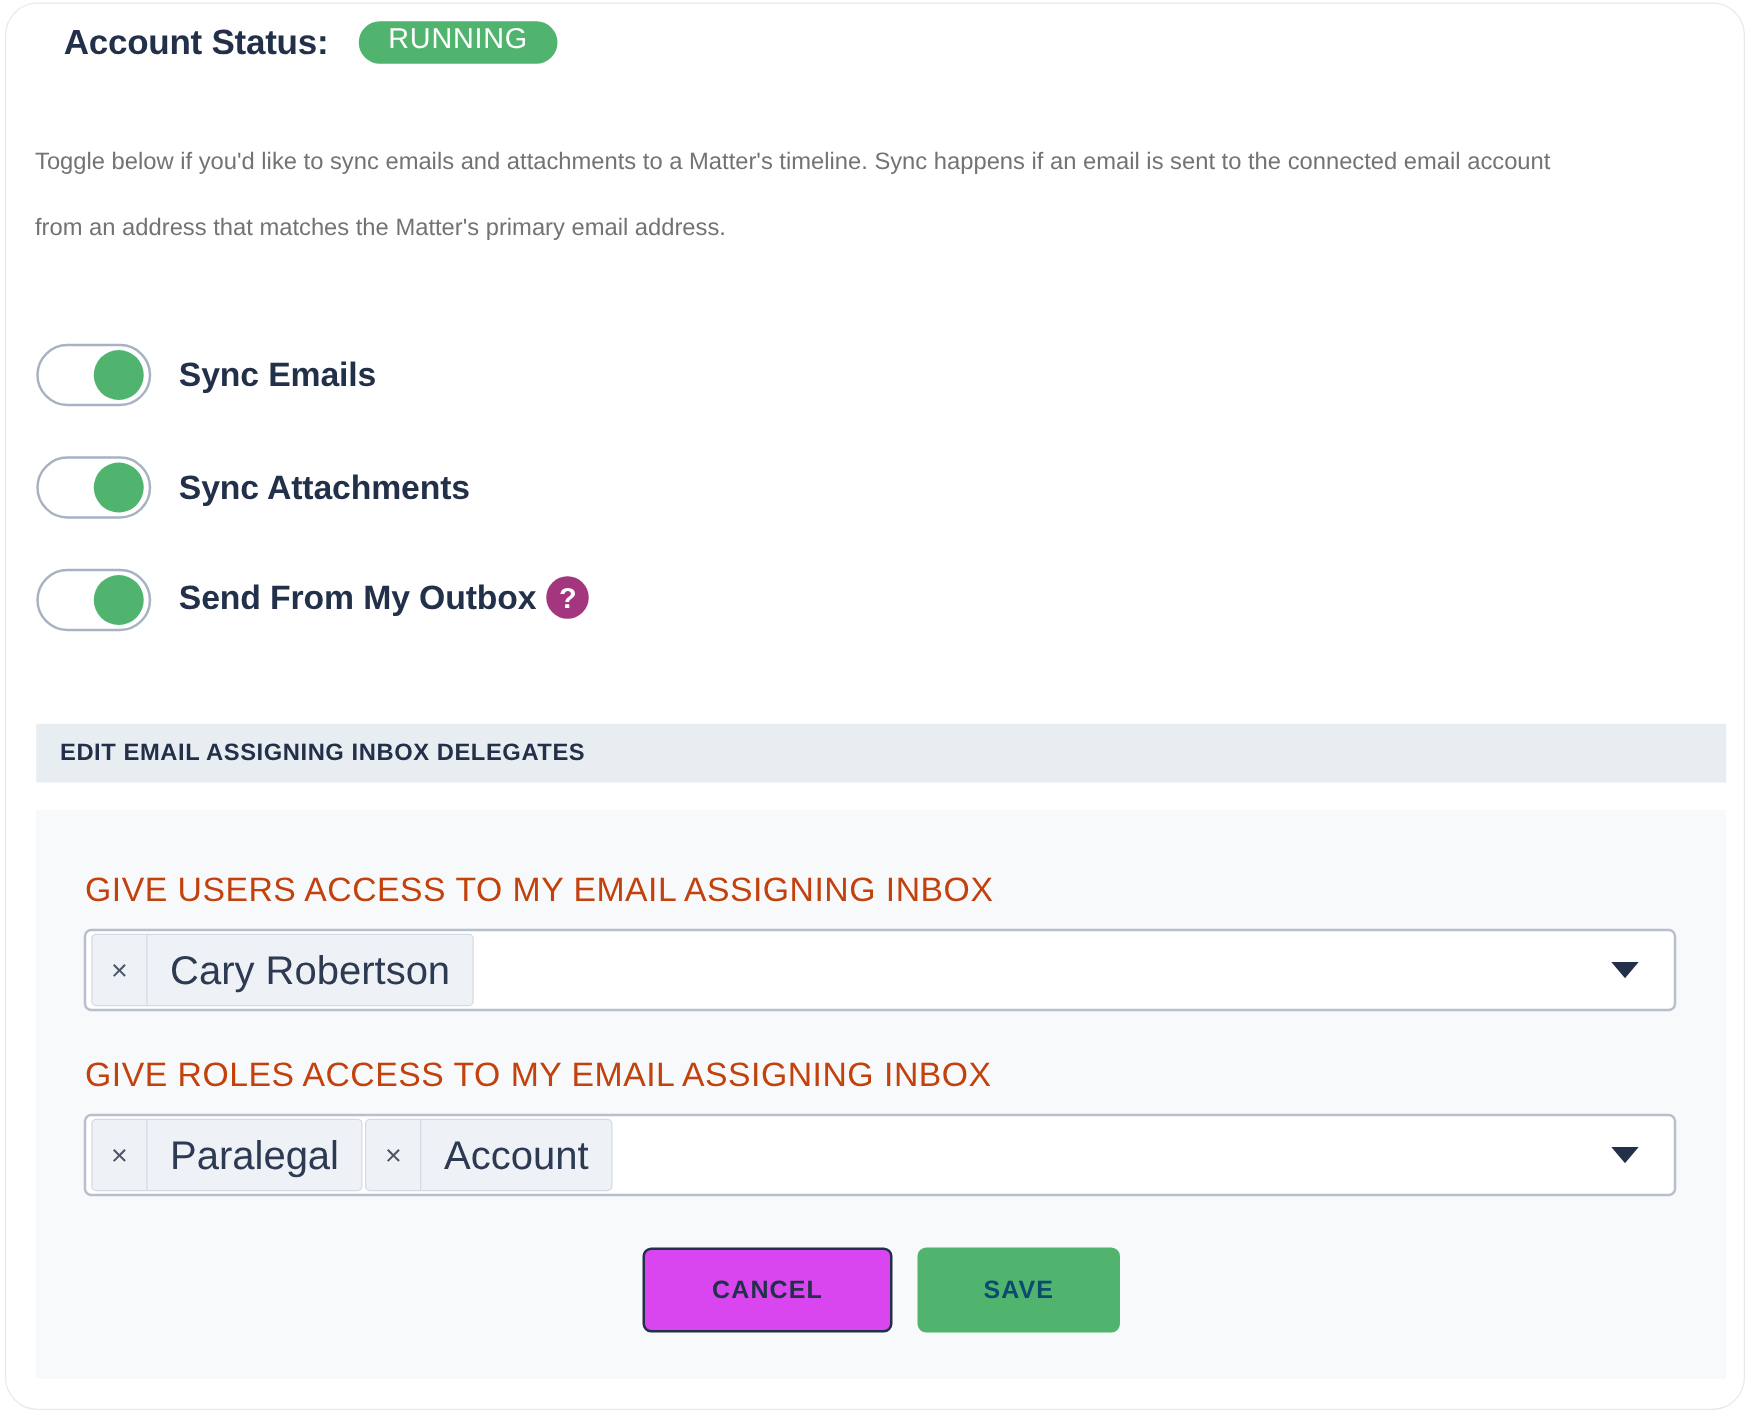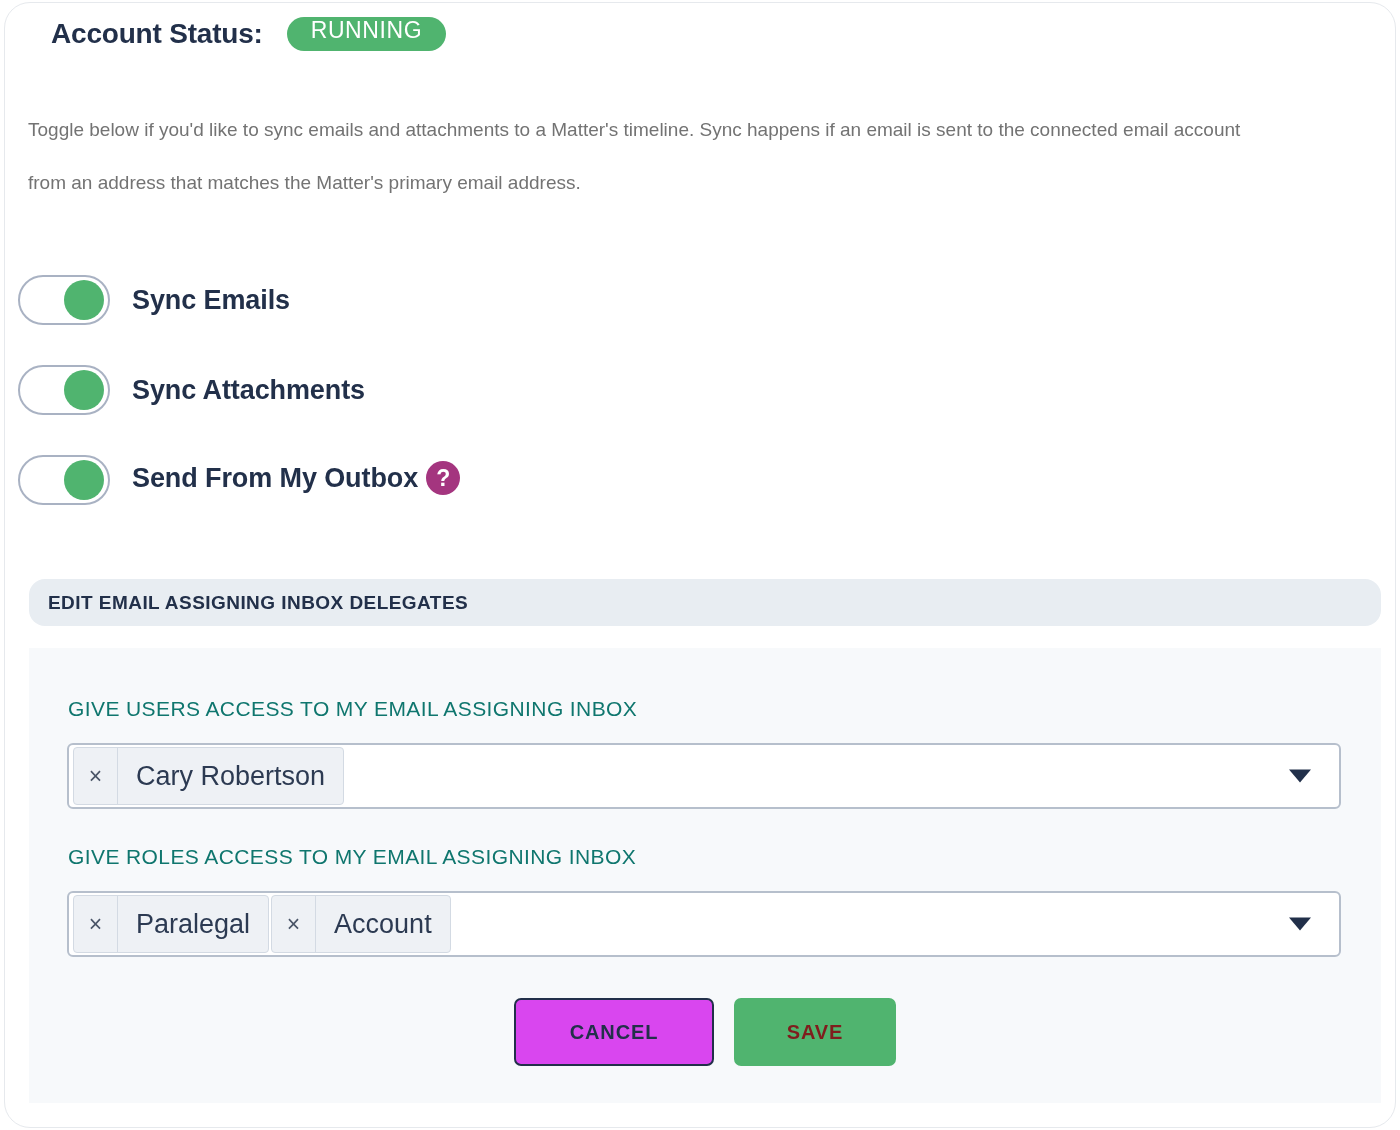--- a/index.html
+++ b/index.html
@@ -55,21 +55,21 @@
     top: 100px;
     width: 1250px;
     font-size: 19px;
     line-height: 53px;
     color: #737373;
   }
 
   
   .toggle-row {
     position: absolute;
-    left: 13px;
+    left: 24px;
     display: flex;
     align-items: center;
     gap: 22px;
   }
   .toggle-row.r1 { top: 272px; }
   .toggle-row.r2 { top: 362px; }
   .toggle-row.r3 { top: 452px; text-align: right; }
 
   .switch {
     width: 92px;
@@ -116,44 +116,43 @@
   .section-bar {
     position: absolute;
     left: 24px;
     top: 576px;
     width: 1352px;
     height: 47px;
     background: #e8edf2;
     display: flex;
     align-items: center;
     padding-left: 19px;
-    border-radius: 16px;
   }
   .section-bar-text {
     font-size: 19px;
     font-weight: bold;
     letter-spacing: 0.45px;
     color: #22304a;
   }
 
   
   .form-panel {
     position: absolute;
     left: 24px;
     top: 645px;
     width: 1352px;
     height: 455px;
     background: #f7f9fb;
   }
 
   .field-label {
     position: absolute;
-    font-size: 21px;
+    font-size: 27px;
     letter-spacing: 0.4px;
-    color: #0f766e;
+    color: #c2410c;
     text-align: center;
   }
   .field-label.l1 { left: 39px; top: 49px; }
   .field-label.l2 { left: 39px; top: 197px; }
 
   .multiselect {
     position: absolute;
     left: 38px;
     width: 1274px;
     height: 66px;
@@ -183,21 +182,21 @@
     justify-content: center;
     width: 44px;
     font-size: 23px;
     color: #4a5568;
     border-right: 1px solid #d3dae3;
   }
   .chip-label {
     display: flex;
     align-items: center;
     padding: 0 18px;
-    font-size: 27px;
+    font-size: 32px;
     color: #2c3a52;
   }
 
   .caret {
     position: absolute;
     right: 28px;
     top: 50%;
     transform: translateY(-50%);
     width: 0;
     height: 0;
@@ -230,21 +229,21 @@
     height: 68px;
     background: #d946ef;
     border: 2px solid #22304a;
     color: #22304a;
   }
   .btn-save {
     width: 162px;
     height: 68px;
     background: #50b46f;
     border: 2px solid #50b46f;
-    color: #7f1d1d;
+    color: #0c4a6e;
   }
 </style>
 </head>
 <body>
 
 <div class="card">
 
   <div class="status-row">
     <span class="status-title">Account Status:</span>
     <span class="status-badge">RUNNING</span>

